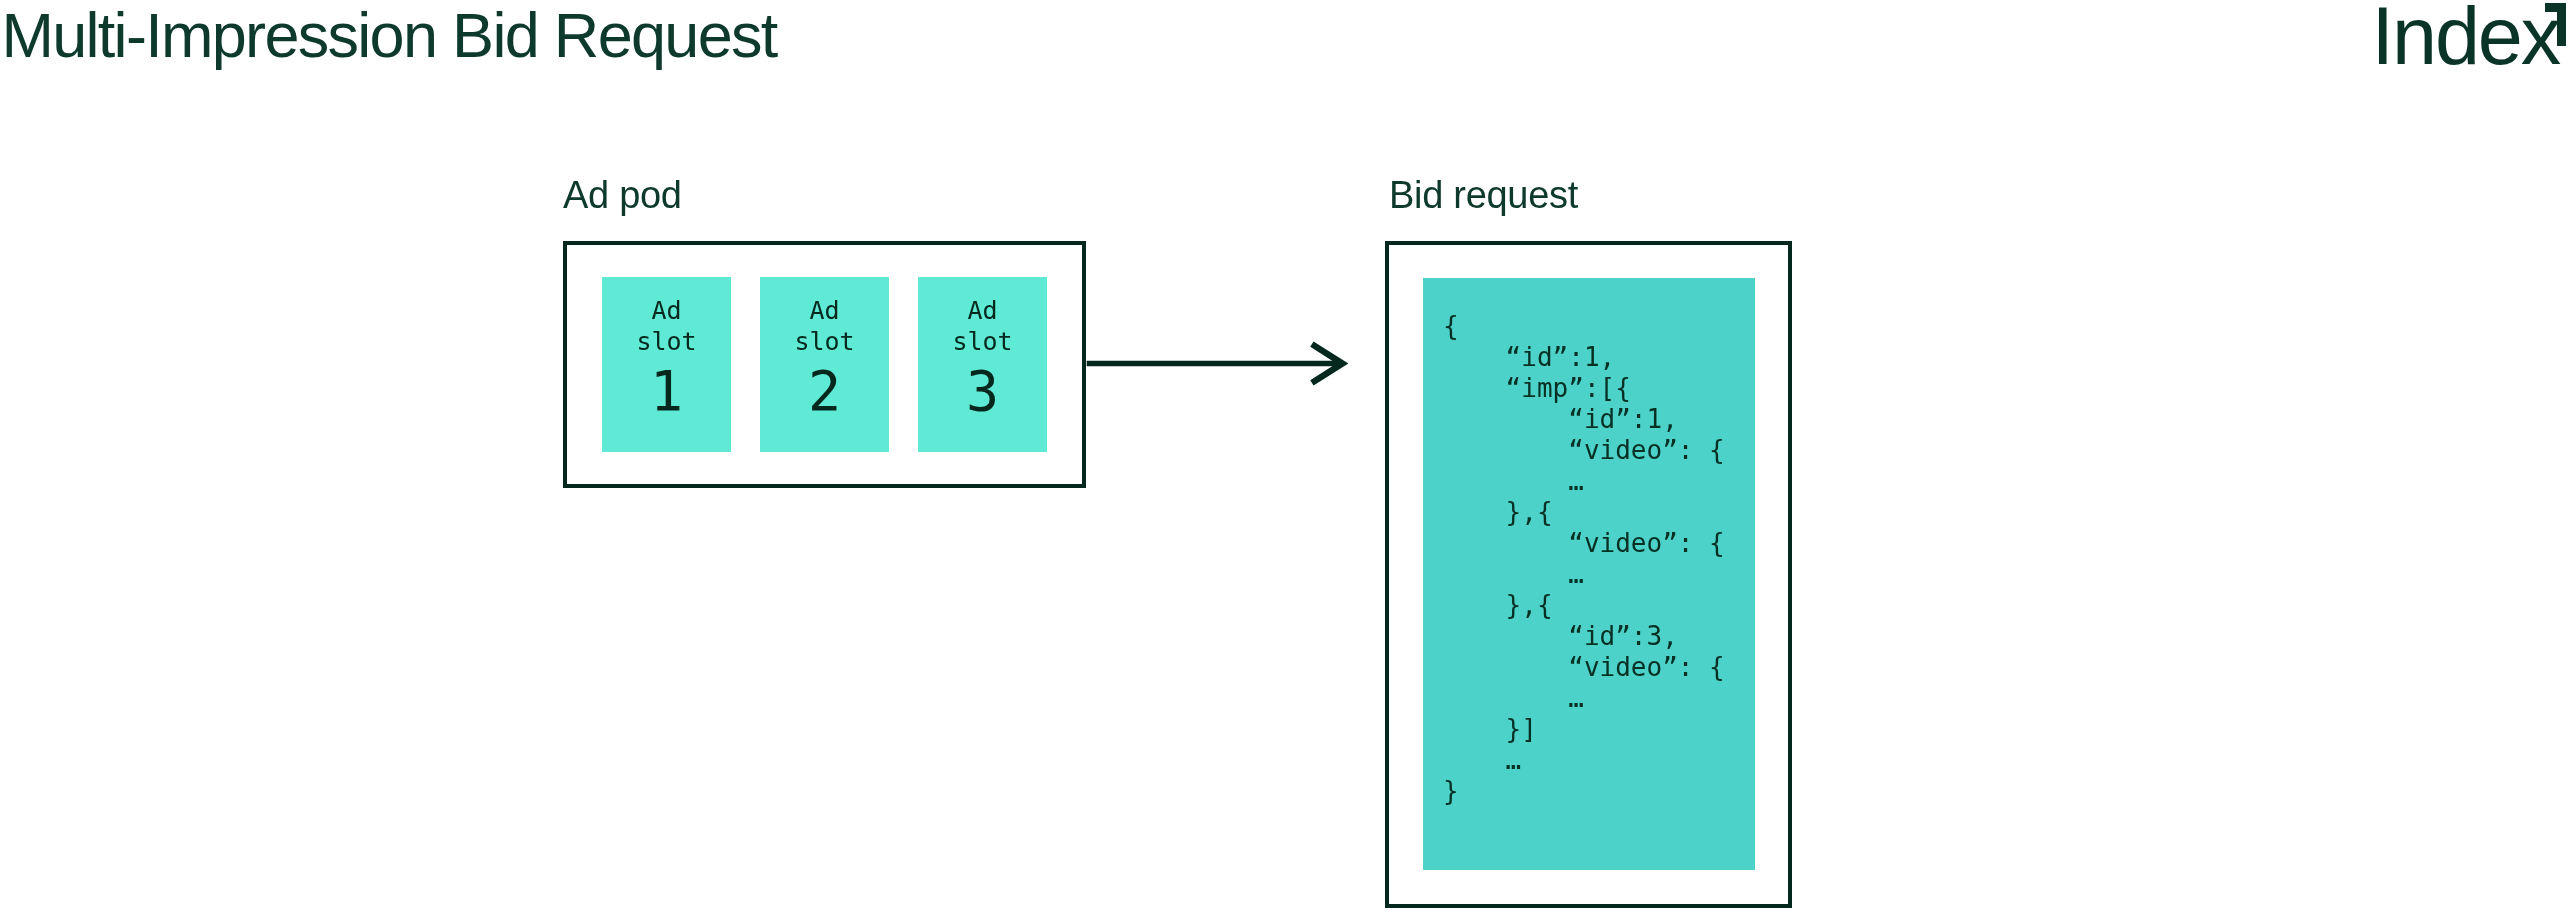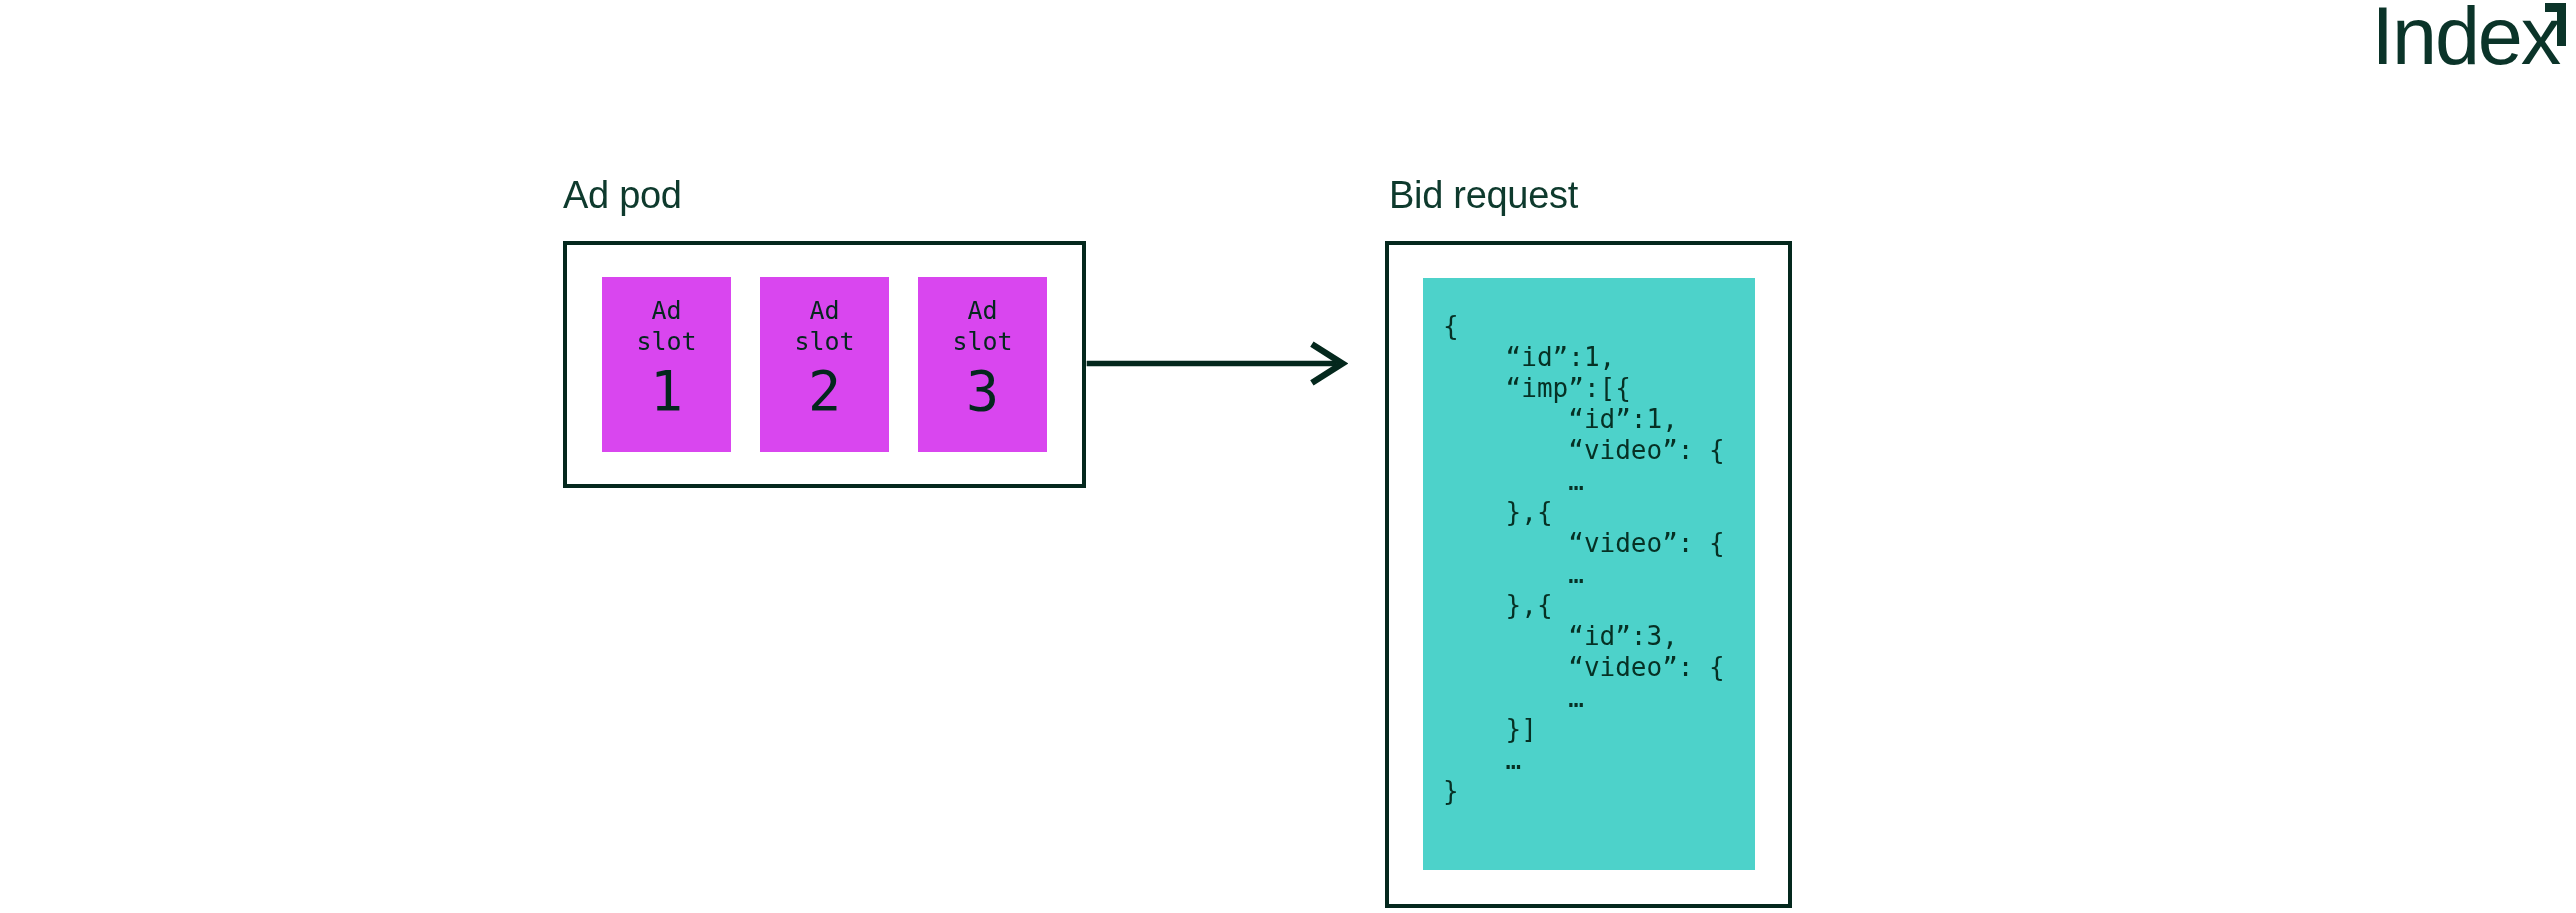--- a/index.html
+++ b/index.html
@@ -40,21 +40,21 @@
   .label-bidrequest { left:1389px; top:179px;text-align:right; }
 
   
   .adpod-box {
     position:absolute; left:563px; top:241px;
     width:523px; height:247px;
     border:4.9px solid #04281d; background:#ffffff;
     display:flex; align-items:center; justify-content:center; gap:29px;
   }
   .slot {
-    width:129px; height:175px; background:#d946ef;
+    width:129px; height:175px; background:#5eead4;
     display:flex; flex-direction:column; align-items:center;
     font-family:"DejaVu Sans Mono", monospace; color:#04281d;
   }
   .slot-line { font-size:25px; line-height:31px; text-align:center; }
   .slot-line-first { margin-top:18px; }
   .slot-number { font-size:55px; line-height:61px; margin-top:4.2px; text-align:center; }
 
   
   .flow-arrow { position:absolute; left:1086px; top:335px; }
 
@@ -74,20 +74,21 @@
     font-size:26px; line-height:31px;
     color:#06date2f21; color:#063024;
     white-space:pre;
   }
 </style>
 </head>
 <body>
 
 <div class="canvas">
 
+  <div class="page-title">Multi-Impression Bid Request</div>
 
   <div class="logo">
     <span class="logo-text">Index</span>
     <span class="logo-mark"></span>
   </div>
 
   <div class="section-label label-adpod">Ad pod</div>
 
   <div class="adpod-box">
     <div class="slot">

